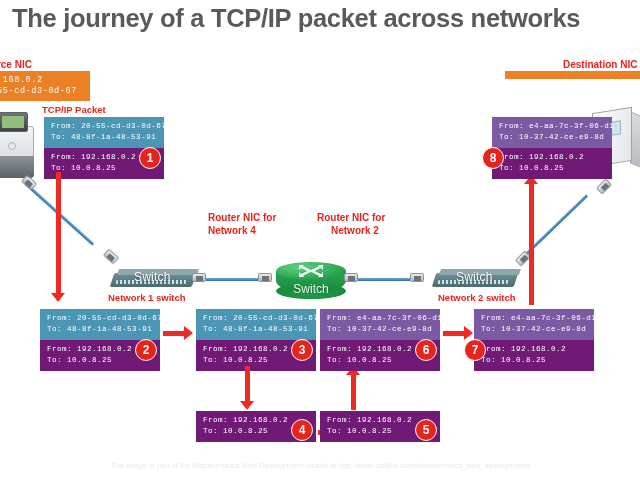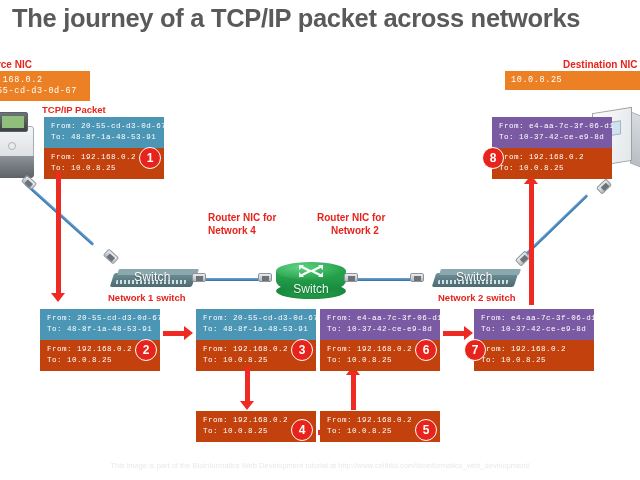--- a/index.html
+++ b/index.html
@@ -49,21 +49,21 @@
     font-family: "Liberation Mono", monospace;
     font-size: 7.6px;
     line-height: 11px;
     color: #ffffff;
     padding: 4px 7px 5px 7px;
     letter-spacing: 0.45px;
     white-space: nowrap;
   }
   .pk-mac-blue  { background: #4b95b5; }
   .pk-mac-purple{ background: #7a5ba3; }
-  .pk-ip        { background: #c2410c; }
+  .pk-ip        { background: #701a75; }
   .pk-badge {
     position: absolute;
     width: 22px; height: 22px;
     border-radius: 50%;
     background: #e8231c;
     color: #ffffff;
     font-size: 12px;
     font-weight: bold;
     display: flex; align-items: center; justify-content: center;
     border: 1.5px solid #ffffff;
@@ -230,21 +230,20 @@
   <div class="title">The journey of a TCP/IP packet across networks</div>
 
   <div class="nic-label" style="left:-22px; top:59px;">Source NIC</div>
   <div class="nic-box" style="left:-26px; top:71px; width:116px;">
     <div>192.168.0.2</div>
     <div>20-55-cd-d3-0d-67</div>
   </div>
 
   <div class="nic-label" style="left:563px; top:59px;">Destination NIC</div>
   <div class="nic-box" style="left:505px; top:71px; width:140px;">
-    <div>10.0.8.25</div>
   </div>
 
   <div class="pc" style="left:-10px; top:112px; width:44px; height:70px;">
     <div class="case"></div>
     <div class="screen">
         <i></i>
       </div>
     <div class="dot"></div>
     <div class="base"></div>
   </div>

